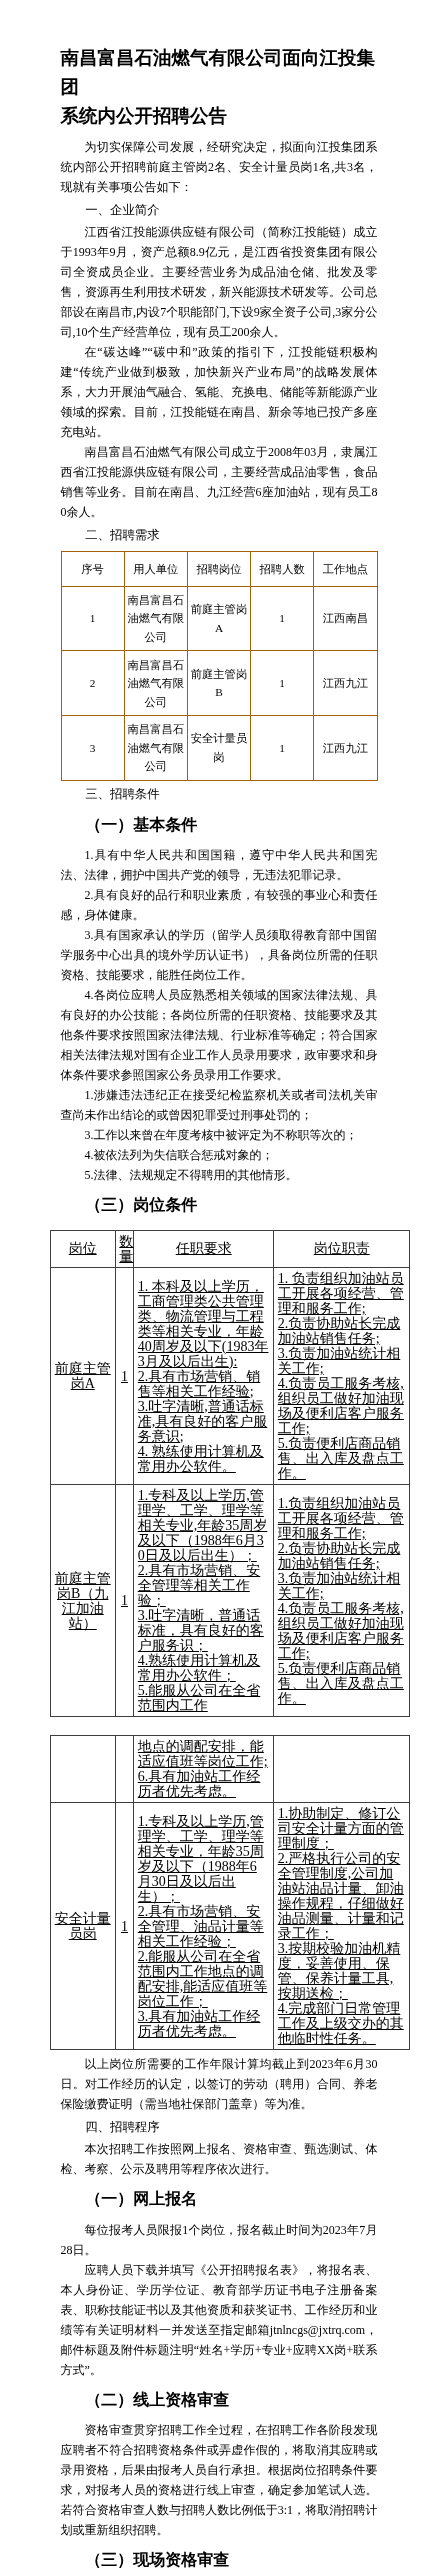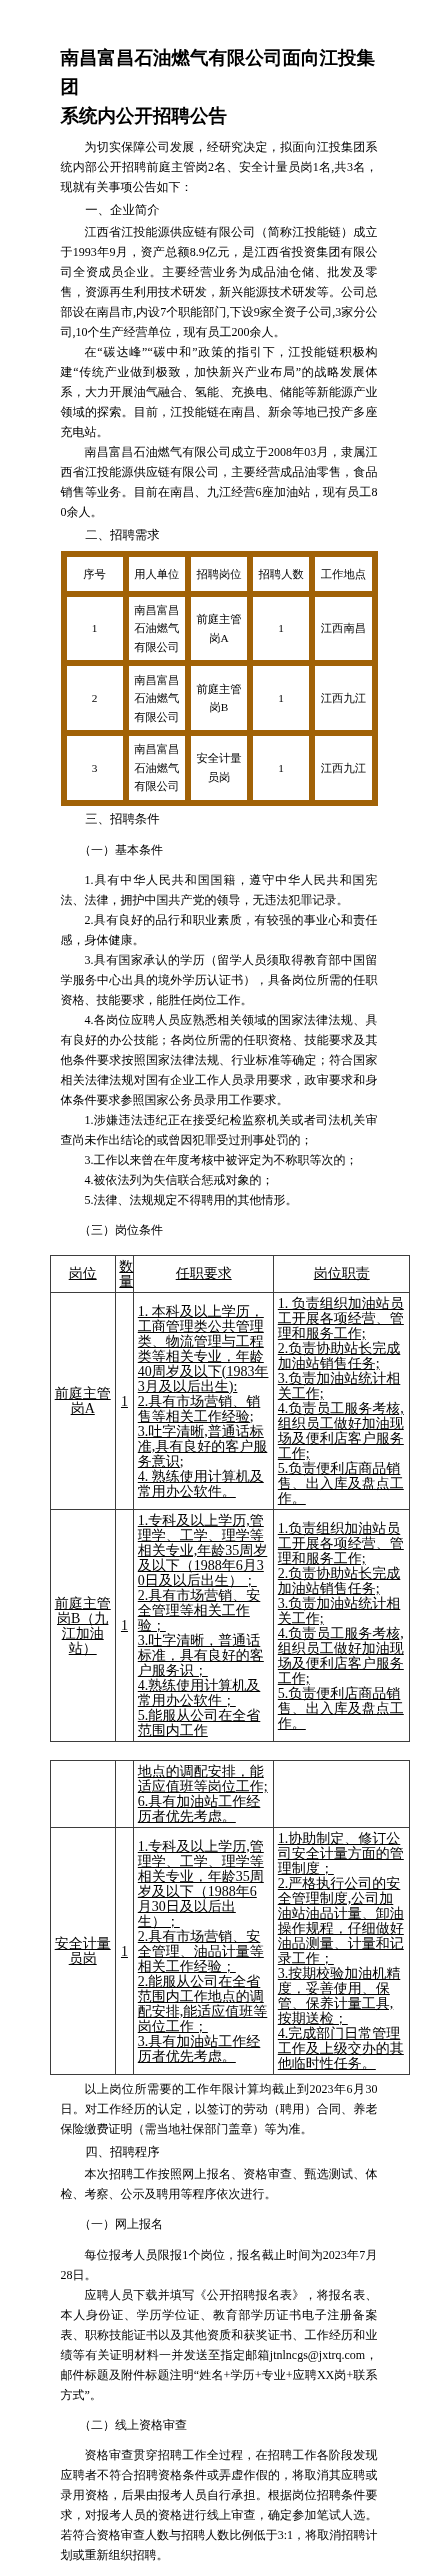--- a/index.html
+++ b/index.html
@@ -32,35 +32,35 @@
   }
   .sec-heading {
     font-family:"Liberation Sans","DejaVu Sans",sans-serif;
     font-weight:normal;
     font-size:12.4px;
     line-height:20.6px;
     text-indent:2em;
     margin:3.1px 0 1px 0;
   }
   .sub-heading {
-    font-weight:normal;
-    font-size:12px;
+    font-weight:bold;
+    font-size:16px;
     line-height:20.6px;
     text-indent:1.55em;
     margin:10px 0;
   }
   table { border-collapse:collapse; table-layout:fixed; }
   
   .demand-table {
     width:317px;
     margin:5.2px 0 3.1px 0;
     font-size:11.3px;
   }
   .demand-table th, .demand-table td {
-    border:6px solid #a16207;
+    border:1px solid #a16207;
     text-align:center;
     vertical-align:middle;
     padding:4.1px 2.1px;
     line-height:18.5px;
     font-weight:normal;
     word-break:break-all;
   }
   .demand-table th { height:32px; padding:1px 2.1px; line-height:16.5px; }
   .demand-table td { height:49px; }
   

